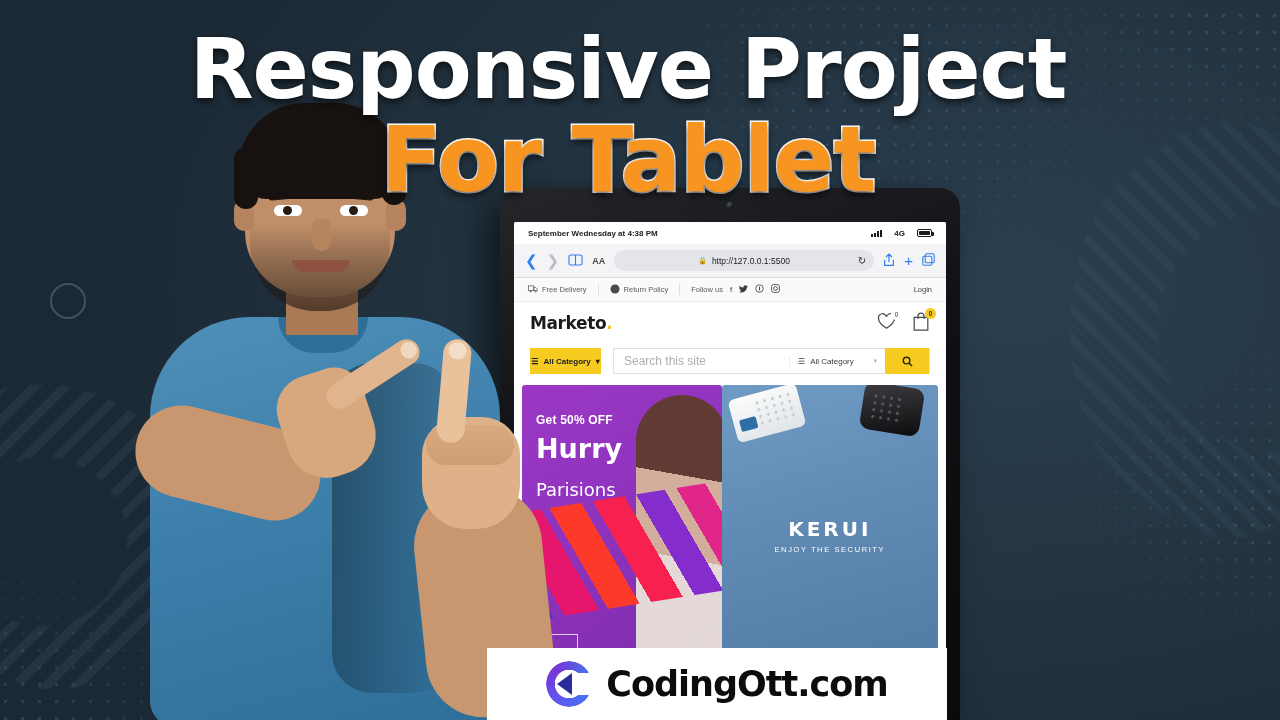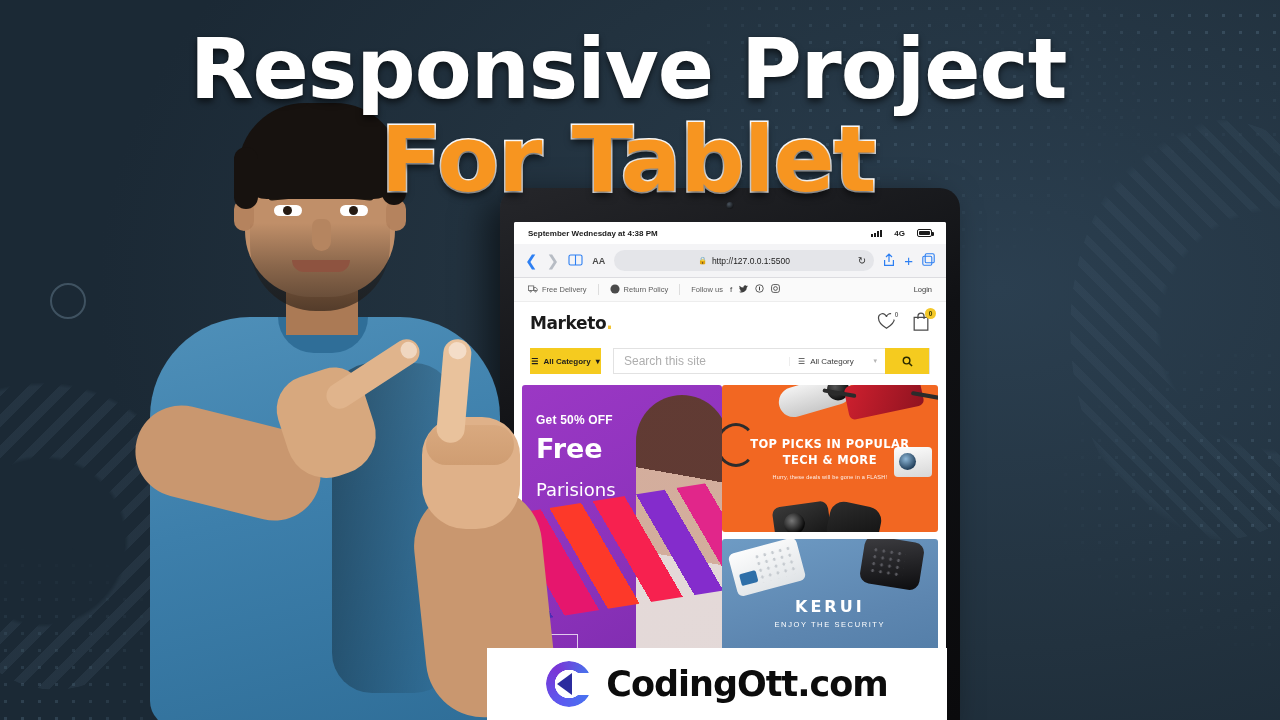--- a/index.html
+++ b/index.html
@@ -243,21 +243,21 @@
   .g-speaker:after { content:""; position:absolute; left:10px; top:8px; width:21px; height:21px;
            border-radius:50%; background:radial-gradient(circle at 40% 35%,#777,#0a0a0a 70%); }
   .g-pad { right:58px; bottom:-14px; width:52px; height:42px; border-radius:14px;
            background:linear-gradient(150deg,#2e2e2e,#0d0d0d); transform:rotate(12deg); }
 
   .promo-blue {
     flex:1; border-radius:3px; position:relative; overflow:hidden;
     background:linear-gradient(165deg,#6e9bc4 0%,#5d86b0 55%,#4f7aa4 100%);
     display:flex; flex-direction:column; align-items:center; justify-content:center;
   }
-  .pb-t1 { font-size:16px; color:#fff; font-weight:bold; letter-spacing:3px; z-index:3;
+  .pb-t1 { font-size:20px; color:#fff; font-weight:bold; letter-spacing:3px; z-index:3;
            font-family:"DejaVu Sans", sans-serif; }
   .pb-t2 { font-size:7.5px; color:#fff; letter-spacing:1.6px; margin-top:4px; z-index:3; }
   .kp-panel { position:absolute; left:10px; top:6px; width:70px; height:44px; border-radius:6px;
            background:linear-gradient(170deg,#fdfdfd,#dfe3e6); transform:rotate(-15deg); }
   .kp-panel:after{content:"";position:absolute;left:6px;top:22px;width:17px;height:12px;
            background:#2f6fa8;border-radius:2px;}
   .kp-panel:before{content:"";position:absolute;right:6px;top:6px;width:40px;height:30px;
            background-image:radial-gradient(circle,#c6cbd0 1.4px,transparent 1.6px);
            background-size:8px 7px;}
   .kp-black { position:absolute; right:16px; top:0px; width:60px; height:48px; border-radius:10px;
@@ -489,39 +489,28 @@
       </div>
     </div>
 
     <div class="bannergrid">
       <div class="col-left">
         <div class="promo-purple">
           <div class="pp-model"></div>
           <div class="pp-bags"></div>
           <div class="pp-texts">
             <div class="pp-l1">Get 50% OFF</div>
-            <div class="pp-l2">Free</div>
+            <div class="pp-l2">Hurry</div>
             <div class="pp-l3">Parisions</div>
           </div>
           <div class="pp-frame"></div>
           <button class="pp-cat">CATEGORIES</button>
         </div>
       </div>
       <div class="col-right">
-        <div class="promo-orange">
-          <span class="gadget g-cam"></span>
-          <span class="gadget g-drone"></span>
-          <span class="gadget g-buds"></span>
-          <span class="gadget g-action"></span>
-          <span class="gadget g-speaker"></span>
-          <span class="gadget g-pad"></span>
-          <div class="po-t1">TOP PICKS IN POPULAR</div>
-          <div class="po-t1">TECH &amp; MORE</div>
-          <div class="po-sub">Hurry, these deals will be gone in a FLASH!</div>
-        </div>
         <div class="promo-blue">
           <span class="kp-panel"></span>
           <span class="kp-black"></span>
           <span class="kp-round"></span>
           <div class="pb-t1">KERUI</div>
           <div class="pb-t2">ENJOY THE SECURITY</div>
         </div>
       </div>
     </div>
 

